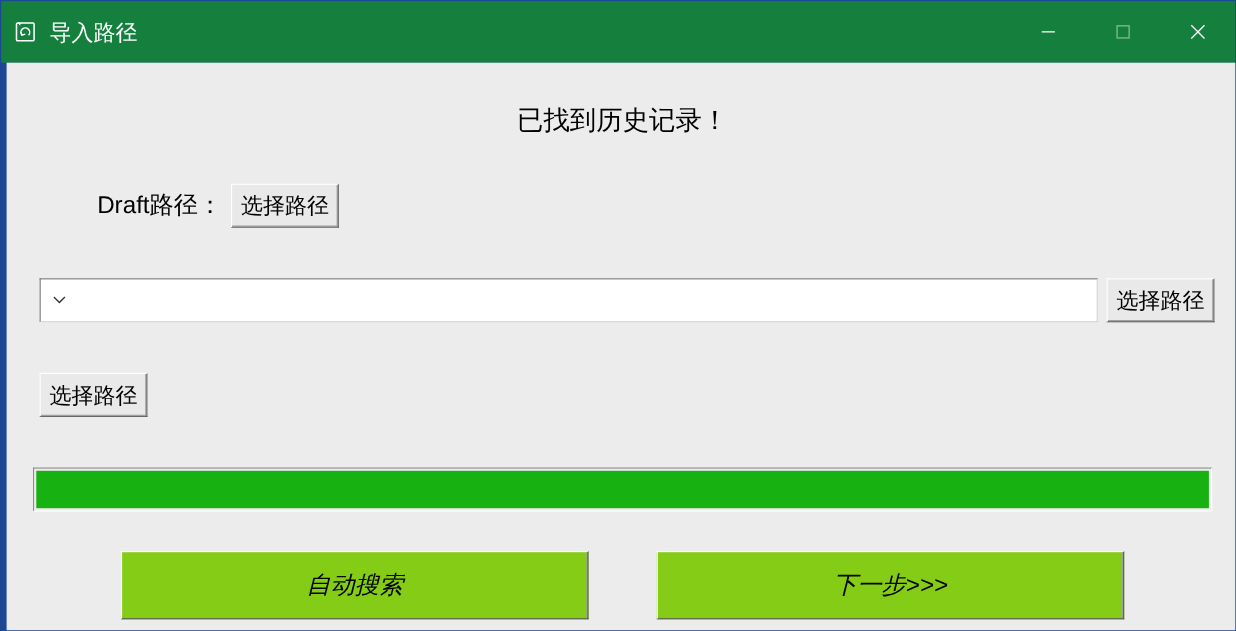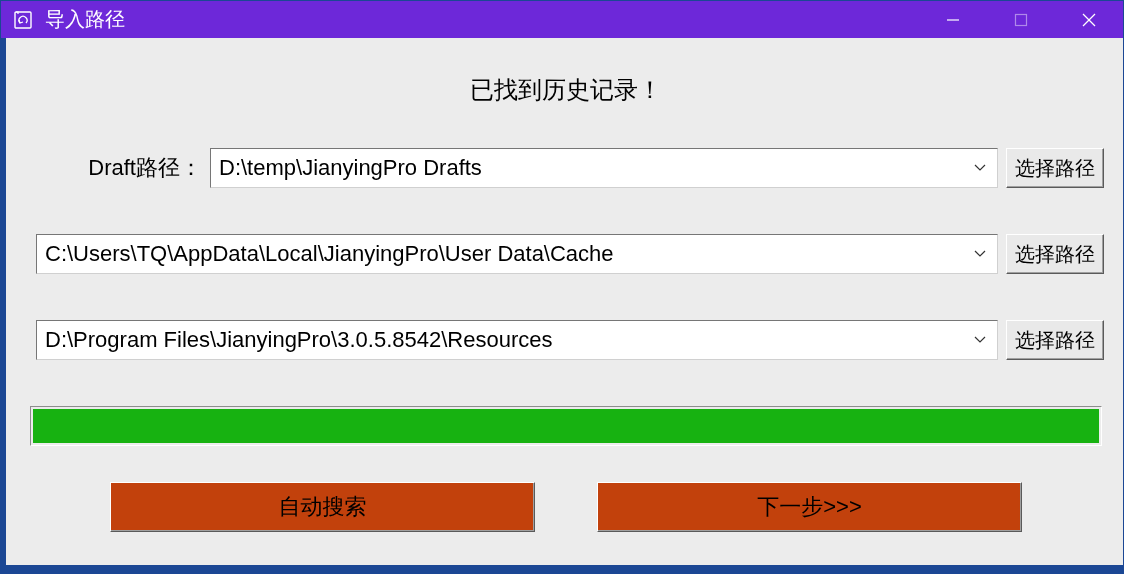--- a/index.html
+++ b/index.html
@@ -1,21 +1,21 @@
 <!DOCTYPE html>
 <html><head>
   <meta charset="utf-8">
   <style>
     * { margin: 0; padding: 0; box-sizing: border-box; }
     html, body { width: 1124px; height: 574px; font-family: "Microsoft YaHei", "SimSun", sans-serif; overflow: hidden; }
     body { background: #1b4794; border: 1px solid #1b4794; }
 
     .titlebar {
-      height: 37px;
-      background: #6d28d9;
+      height: 56px;
+      background: #15803d;
       display: flex;
       align-items: center;
       padding-left: 10px;
       color: #fff;
     }
     .titlebar-icon {
       width: 24px; height: 24px; margin-right: 10px;
       display: flex; align-items: center; justify-content: center;
     }
     .titlebar-title { font-size: 20px; font-weight: 400; flex: 1; }
@@ -117,31 +117,32 @@
       background: #17b211;
     }
 
     .action-row {
       display: flex;
       gap: 62px;
       padding: 0 104px;
     }
     .action-btn {
       flex: 1;
-      height: 50px;
-      background: #c2410c;
+      height: 62px;
+      background: #84cc16;
       border-top: 1px solid #fff;
       border-left: 1px solid #fff;
       border-right: 1px solid #5a5a5a;
       border-bottom: 1px solid #5a5a5a;
       box-shadow: inset -1px -1px 0 #a0a0a0;
       font-size: 22px;
       color: #000;
       display: flex; align-items: center; justify-content: center;
       cursor: default;
+      font-style: italic;
     }
   </style>
 </head>
 <body>
 
 <div class="titlebar">
   <span class="titlebar-icon">
     <svg width="20" height="20" viewBox="0 0 20 20">
       <rect x="2" y="2" width="16" height="16" rx="1" stroke="#fff" stroke-width="1.4" fill="none"></rect>
       <polyline points="5,4 5,2 3,2" stroke="#fff" stroke-width="1.2" fill="none"></polyline>
@@ -169,52 +170,35 @@
     </div>
   </div>
 </div>
 
 <div class="client">
 
   <div class="status-msg">已找到历史记录！</div>
 
   <div class="field-row">
     <div class="field-label">Draft路径：</div>
+    <div class="browse-btn">选择路径</div>
+  </div>
+
+  <div class="field-row">
     <div class="combo">
-      <div class="combo-text">D:\temp\JianyingPro Drafts</div>
       <div class="combo-arrow">
         <svg width="14" height="10" viewBox="0 0 14 10">
             <polyline points="2,2 7,7 12,2"></polyline>
           </svg>
       </div>
     </div>
     <div class="browse-btn">选择路径</div>
   </div>
 
   <div class="field-row">
-    <div class="combo">
-      <div class="combo-text">C:\Users\TQ\AppData\Local\JianyingPro\User Data\Cache</div>
-      <div class="combo-arrow">
-        <svg width="14" height="10" viewBox="0 0 14 10">
-            <polyline points="2,2 7,7 12,2"></polyline>
-          </svg>
-      </div>
-    </div>
-    <div class="browse-btn">选择路径</div>
-  </div>
-
-  <div class="field-row">
-    <div class="combo">
-      <div class="combo-text">D:\Program Files\JianyingPro\3.0.5.8542\Resources</div>
-      <div class="combo-arrow">
-        <svg width="14" height="10" viewBox="0 0 14 10">
-            <polyline points="2,2 7,7 12,2"></polyline>
-          </svg>
-      </div>
-    </div>
     <div class="browse-btn">选择路径</div>
   </div>
 
   <div class="progress">
     <div class="progress-fill"></div>
   </div>
 
   <div class="action-row">
     <div class="action-btn">自动搜索</div>
     <div class="action-btn">下一步&gt;&gt;&gt;</div>

